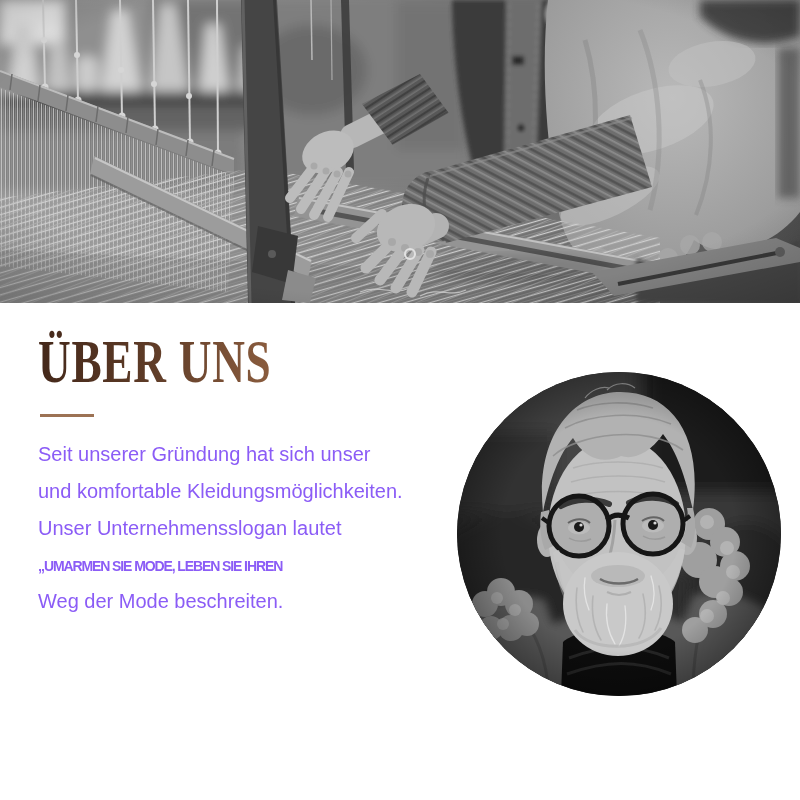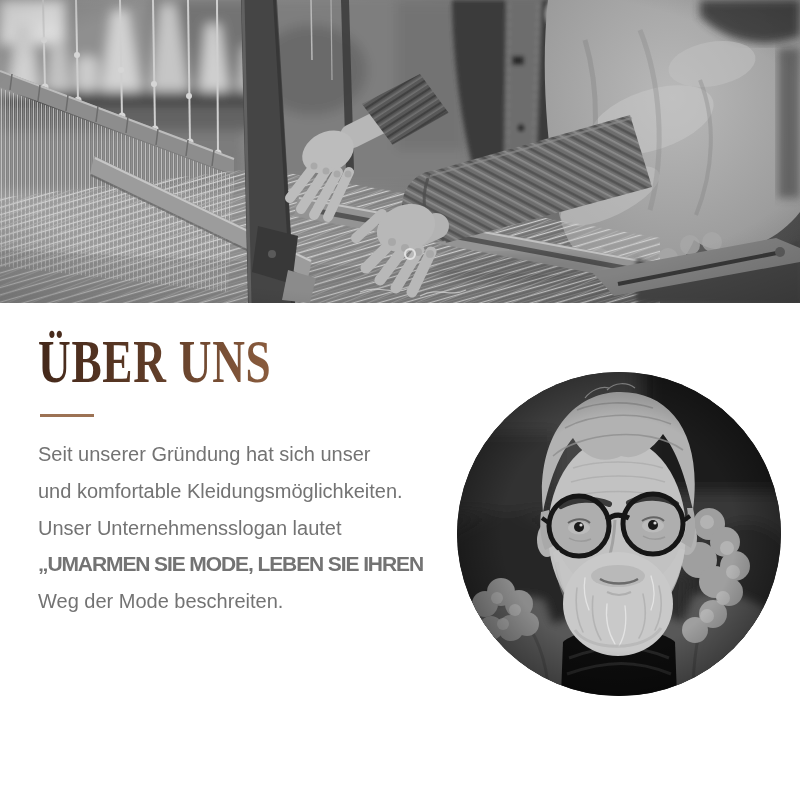--- a/index.html
+++ b/index.html
@@ -9,23 +9,23 @@
   .hero svg{display:block;width:800px;height:303px;}
   .title{position:absolute;left:38px;top:330px;margin:0;
          font-family:"Liberation Serif","DejaVu Serif",serif;font-weight:700;
          font-size:62px;line-height:1;letter-spacing:1px;white-space:nowrap;
          transform:scaleX(0.73);transform-origin:0 0;color:#5b3725;}
   @supports (-webkit-background-clip:text){
     .title{background:linear-gradient(90deg,#44281a 0%,#5c3a26 45%,#8a5c3e 100%);
            -webkit-background-clip:text;background-clip:text;color:transparent;}
   }
   .rule{position:absolute;left:40px;top:414px;width:54px;height:3px;background:#9c7254;}
-  .para{position:absolute;left:38px;top:436px;width:430px;color:#737373;font-size:20px;}
+  .para{position:absolute;left:38px;top:436px;width:430px;color:#8b5cf6;font-size:20px;}
   .para .ln{height:36.75px;line-height:36.75px;white-space:nowrap;}
-  .para .b{font-weight:700;font-size:21px;letter-spacing:-1.1px;}
+  .para .b{font-weight:700;font-size:14px;letter-spacing:-1.1px;}
   .portrait{position:absolute;left:457px;top:372px;width:324px;height:324px;border-radius:50%;
             overflow:hidden;background:#2f2f2f;}
   .portrait svg{display:block;width:324px;height:324px;}
 </style>
 </head>
 <body>
 
 <div class="page">
 
   <div class="hero" aria-label="Schwarz-weiß Foto: Hände beim Weben an einem Webstuhl mit Garnkonen im Hintergrund">

